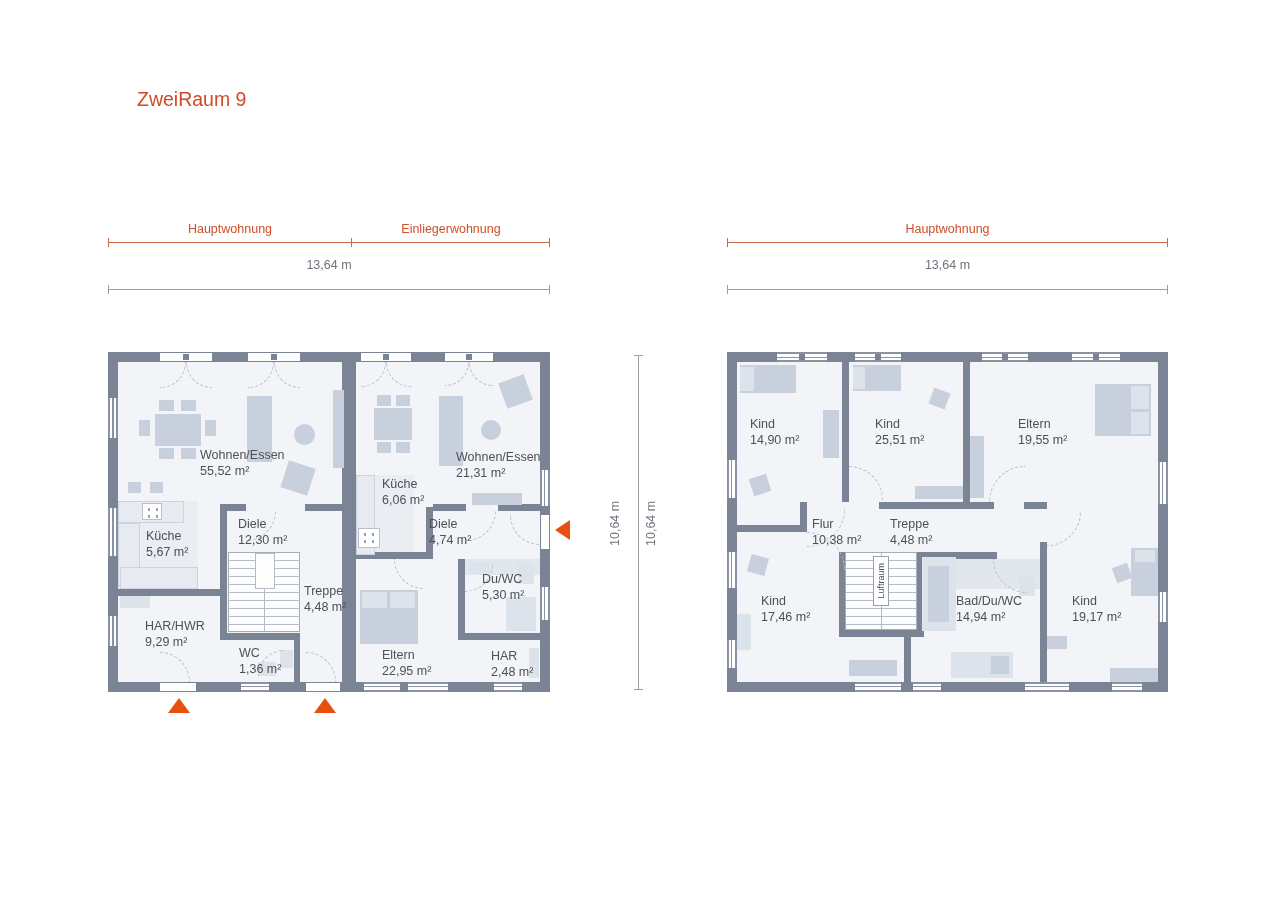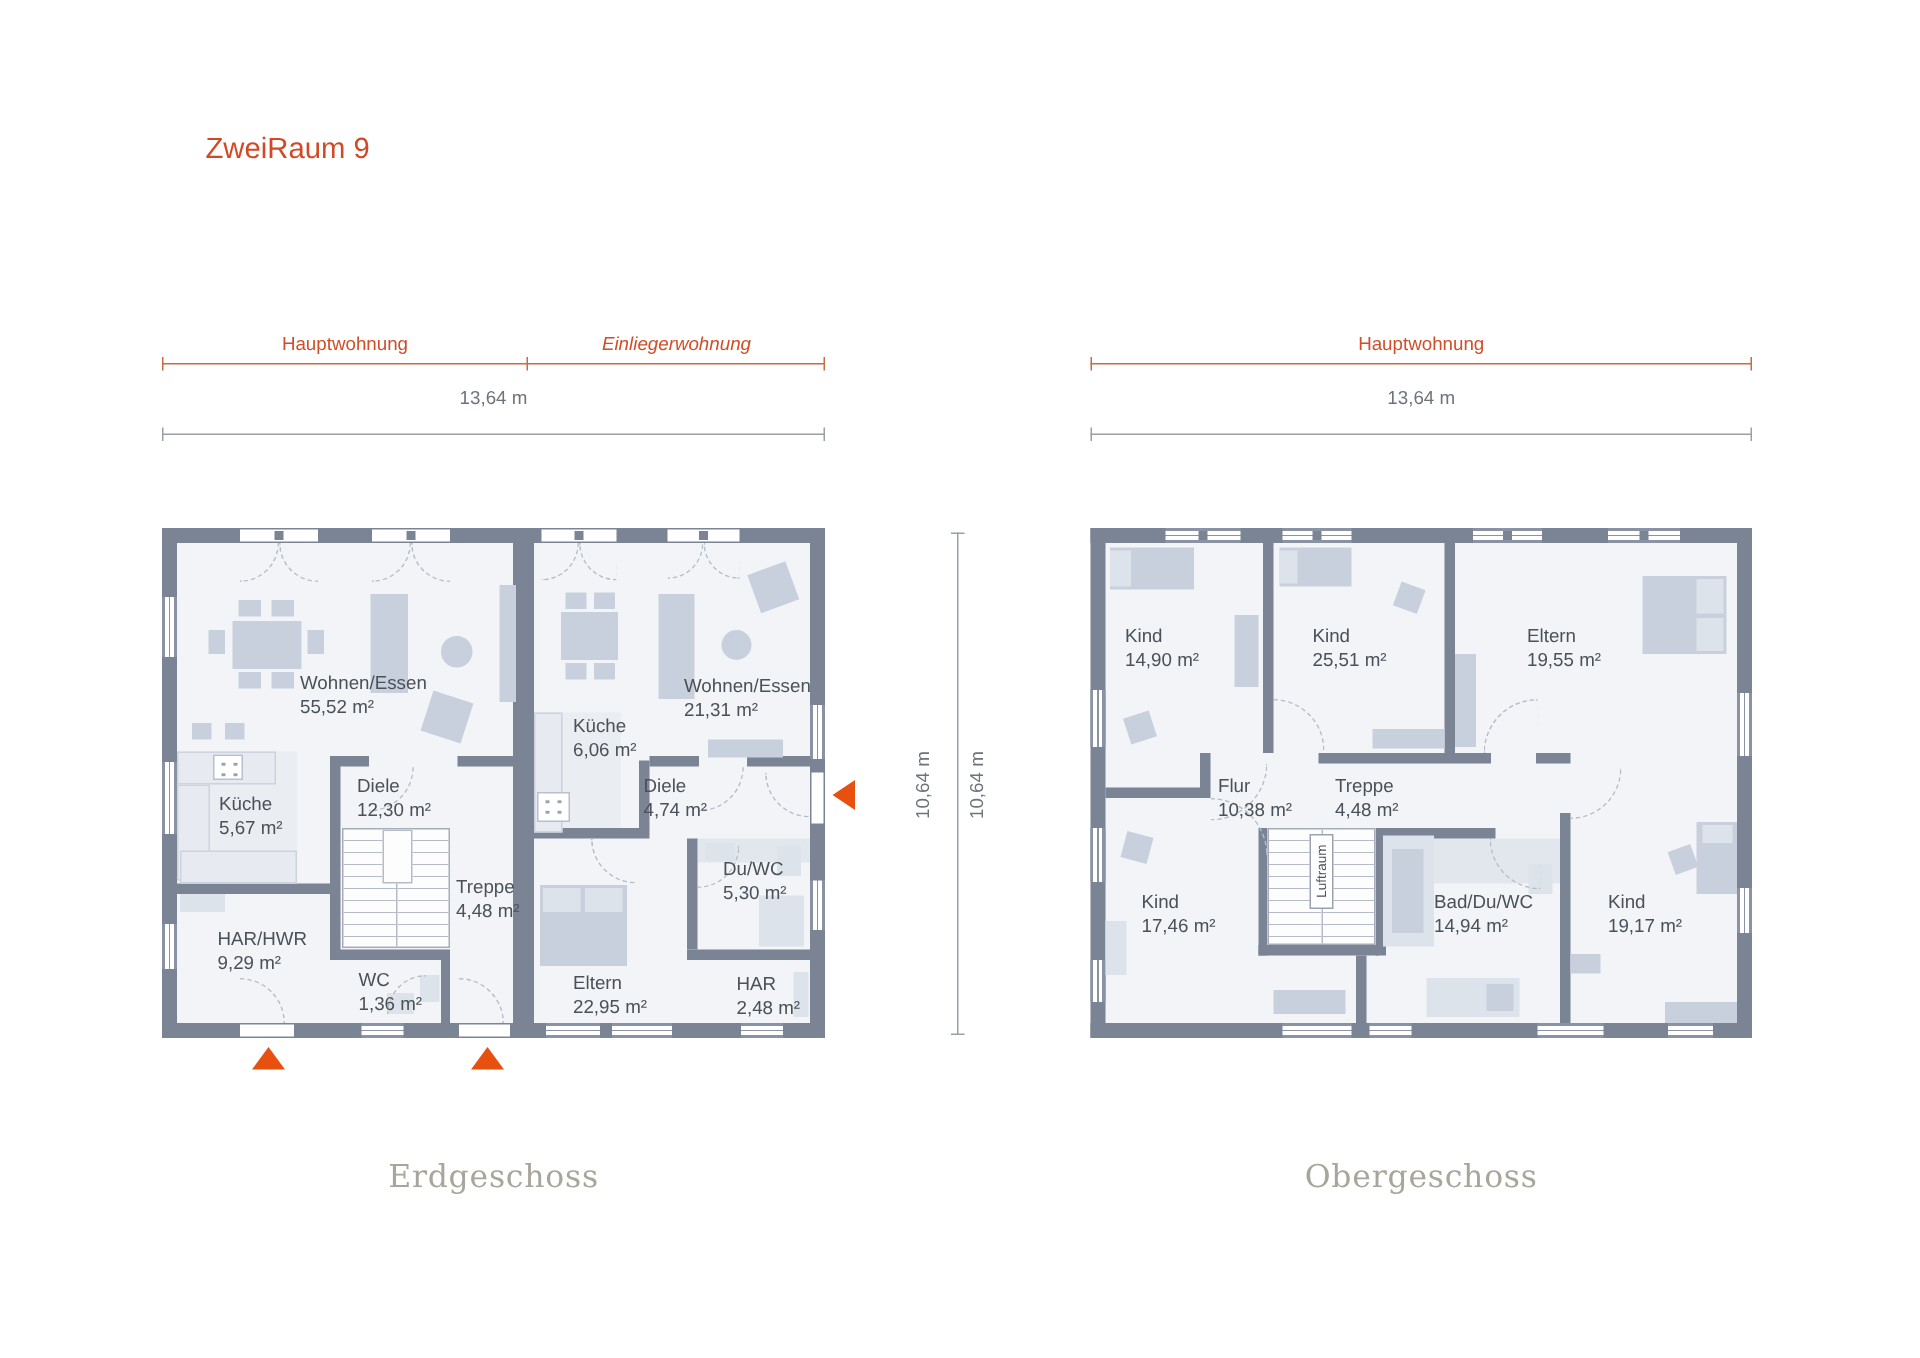--- a/index.html
+++ b/index.html
@@ -55,21 +55,21 @@
 </style>
 </head>
 <body>
 
 <div class="canvas">
 
   <h1 class="title a" style="left:137px;top:88px;">ZweiRaum 9</h1>
 
   <div>
     <div class="dimlab a" style="left:108px;top:222px;width:244px;">Hauptwohnung</div>
-    <div class="dimlab a" style="left:352px;top:222px;width:198px;font-style:italic;">Einliegerwohnung</div>
+    <div class="dimlab a" style="left:352px;top:222px;width:198px;">Einliegerwohnung</div>
     <div class="dline a" style="left:108px;top:242px;width:442px;"></div>
     <div class="dtick a" style="left:108px;top:238px;"></div>
     <div class="dtick a" style="left:351px;top:238px;"></div>
     <div class="dtick a" style="left:549px;top:238px;"></div>
     <div class="dimtot a" style="left:108px;top:258px;width:442px;">13,64 m</div>
     <div class="gline a" style="left:108px;top:289px;width:442px;"></div>
     <div class="gtick a" style="left:108px;top:285px;"></div>
     <div class="gtick a" style="left:549px;top:285px;"></div>
   </div>
 
@@ -368,16 +368,14 @@
     <div class="rl" style="left:229px;top:241px;">
         <span>Bad/Du/WC</span>
         <span>14,94 m²</span>
       </div>
     <div class="rl" style="left:345px;top:241px;">
         <span>Kind</span>
         <span>19,17 m²</span>
       </div>
   </div>
 
-  <div class="caption" style="left:108px;top:772px;width:442px;">Erdgeschoss</div>
-  <div class="caption" style="left:727px;top:772px;width:441px;">Obergeschoss</div>
 
 </div>
 
 </body></html>

